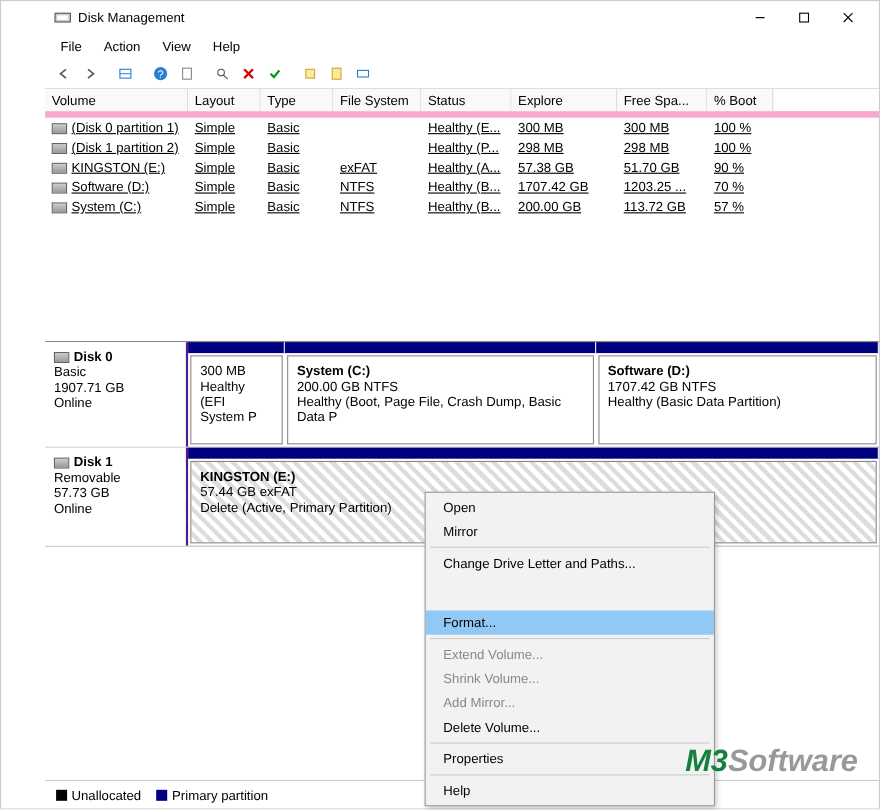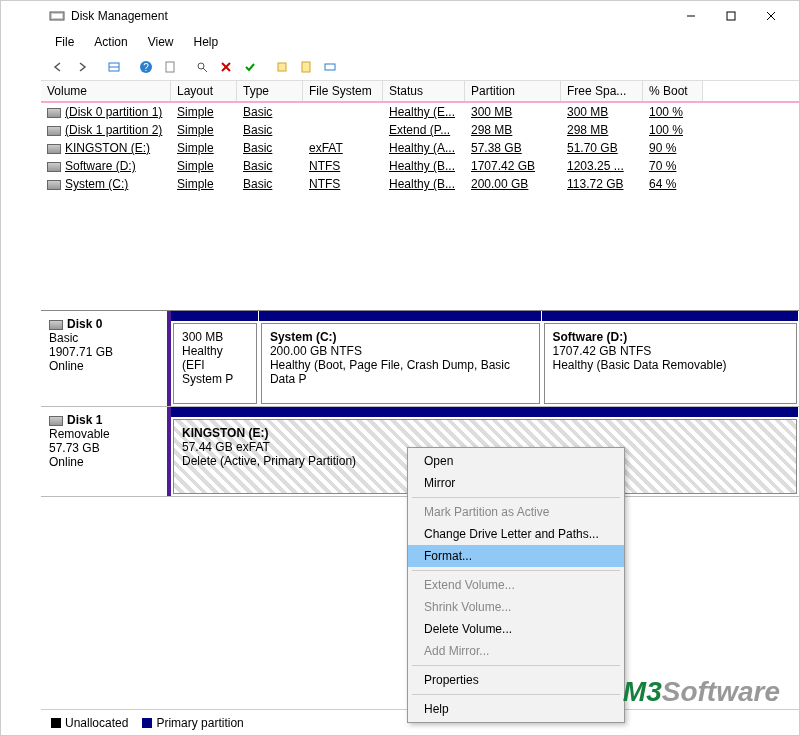--- a/index.html
+++ b/index.html
@@ -8,52 +8,52 @@
 .titlebar { display: flex; align-items: center; padding: 6px 8px; height: 30px; }
 .titlebar .app-icon { width: 16px; height: 16px; margin-right: 6px; }
 .titlebar .title { flex: 1; }
 .win-controls { display: flex; gap: 0; }
 .win-btn { width: 40px; height: 28px; display: flex; align-items: center; justify-content: center; cursor: pointer; }
 .menubar { display: flex; gap: 4px; padding: 2px 6px; height: 22px; align-items: center; }
 .menu-item { padding: 2px 8px; cursor: pointer; }
 .toolbar { display: flex; gap: 2px; padding: 3px 6px; border-bottom: 1px solid #ddd; height: 28px; align-items: center; }
 .tool-btn { width: 22px; height: 22px; display: flex; align-items: center; justify-content: center; border: 1px solid transparent; cursor: pointer; }
 .tool-sep { width: 6px; }
-.vol-header { display: flex; background: #fff; border-bottom: 2px solid #f9a8d4; }
+.vol-header { display: flex; background: #fff; border-bottom: 6px solid #f9a8d4; }
 .vol-header .col { border-right: 1px solid #ddd; padding: 3px 6px; font-weight: normal; background: #f9f9f9; }
 .vol-row { display: flex; padding: 1px 0; text-decoration: underline; }
 .vol-row .cell { padding: 1px 6px; white-space: nowrap; overflow: hidden; text-overflow: ellipsis; }
 .col-vol, .cell-vol { width: 130px; }
 .col-lay, .cell-lay { width: 66px; }
 .col-typ, .cell-typ { width: 66px; }
 .col-fs, .cell-fs { width: 80px; }
 .col-st, .cell-st { width: 82px; }
 .col-cap, .cell-cap { width: 96px; }
 .col-fr, .cell-fr { width: 82px; }
 .col-pf, .cell-pf { width: 60px; }
 .vol-icon { display: inline-block; width: 14px; height: 10px; background: linear-gradient(#ccc,#999); border: 1px solid #666; margin-right: 4px; vertical-align: middle; }
 .volumes-area { height: 230px; overflow: hidden; border-bottom: 1px solid #888; }
 .disks { flex: 1; overflow: hidden; }
 .disk-row { display: flex; border-bottom: 1px solid #bbb; }
-.disk-info { width: 130px; padding: 6px 8px; border-right: 4px solid #4c1d95; background: #fff; }
+.disk-info { width: 130px; padding: 6px 8px; border-right: 2px solid #4c1d95; background: #fff; }
 .disk-info .dname { font-weight: bold; }
 .disk-icon { display: inline-block; width: 14px; height: 10px; background: linear-gradient(#ccc,#999); border: 1px solid #666; margin-right: 4px; vertical-align: middle; }
 .disk-parts { flex: 1; display: flex; flex-direction: column; }
 .part-strip { height: 10px; display: flex; }
 .part-strip .seg { background: #000080; border-right: 1px solid #fff; }
 .part-boxes { flex: 1; display: flex; }
 .part-box { border: 1px solid #888; margin: 2px; padding: 6px 8px; }
 .part-box .pname { font-weight: bold; }
 .hatched { background: repeating-linear-gradient(45deg,#fff,#fff 4px,#ddd 4px,#ddd 8px); }
 .legend { display: flex; gap: 14px; padding: 6px 10px; border-top: 1px solid #ccc; align-items: center; height: 26px; }
 .legend .sw { width: 10px; height: 10px; display: inline-block; margin-right: 4px; vertical-align: middle; }
-.ctx-menu { position: absolute; left: 407px; top: 447px; width: 218px; background: #f2f2f2; border: 1px solid #999; box-shadow: 2px 2px 5px rgba(0,0,0,0.25); padding: 2px 0; }
+.ctx-menu { position: absolute; left: 386px; top: 447px; width: 264px; background: #f2f2f2; border: 1px solid #999; box-shadow: 2px 2px 5px rgba(0,0,0,0.25); padding: 2px 0; }
 .ctx-item { padding: 4px 16px; cursor: pointer; }
 .ctx-item.disabled { color: #888; cursor: default; }
-.ctx-item.hover { background: #90c8f6; }
+.ctx-item.hover { background: #90c8f6; margin-top: 32px; }
 .ctx-sep { height: 1px; background: #ccc; margin: 3px 4px; }
 .watermark { position: absolute; right: 20px; bottom: 28px; font-size: 28px; font-style: italic; color: #999; font-weight: 600; }
 .watermark .m3 { color: #15803d; font-weight: 800; }
 svg { display: block; }
 </style>
 </head>
 <body>
 
 <div class="window">
 
@@ -158,41 +158,41 @@
       </div>
   </div>
 
   <div class="volumes-area">
     <div class="vol-header">
       <div class="col col-vol">Volume</div>
       <div class="col col-lay">Layout</div>
       <div class="col col-typ">Type</div>
       <div class="col col-fs">File System</div>
       <div class="col col-st">Status</div>
-      <div class="col col-cap">Partition</div>
+      <div class="col col-cap">Explore</div>
       <div class="col col-fr">Free Spa...</div>
       <div class="col col-pf">% Boot</div>
     </div>
     <div id="vol-rows">
         <div class="vol-row">
           <div class="cell cell-vol"><span class="vol-icon"></span>(Disk 0 partition 1)</div>
   <div class="cell cell-lay">Simple</div>
           <div class="cell cell-typ">Basic</div>
   <div class="cell cell-fs"></div>
           <div class="cell cell-st">Healthy (E...</div>
   <div class="cell cell-cap">300 MB</div>
           <div class="cell cell-fr">300 MB</div>
           <div class="cell cell-pf">100 %</div>
         </div>
         <div class="vol-row">
           <div class="cell cell-vol"><span class="vol-icon"></span>(Disk 1 partition 2)</div>
   <div class="cell cell-lay">Simple</div>
           <div class="cell cell-typ">Basic</div>
   <div class="cell cell-fs"></div>
-          <div class="cell cell-st">Extend (P...</div>
+          <div class="cell cell-st">Healthy (P...</div>
   <div class="cell cell-cap">298 MB</div>
           <div class="cell cell-fr">298 MB</div>
           <div class="cell cell-pf">100 %</div>
         </div>
         <div class="vol-row">
           <div class="cell cell-vol"><span class="vol-icon"></span>KINGSTON (E:)</div>
   <div class="cell cell-lay">Simple</div>
           <div class="cell cell-typ">Basic</div>
   <div class="cell cell-fs">exFAT</div>
           <div class="cell cell-st">Healthy (A...</div>
@@ -211,21 +211,21 @@
           <div class="cell cell-pf">70 %</div>
         </div>
         <div class="vol-row">
           <div class="cell cell-vol"><span class="vol-icon"></span>System (C:)</div>
   <div class="cell cell-lay">Simple</div>
           <div class="cell cell-typ">Basic</div>
   <div class="cell cell-fs">NTFS</div>
           <div class="cell cell-st">Healthy (B...</div>
   <div class="cell cell-cap">200.00 GB</div>
           <div class="cell cell-fr">113.72 GB</div>
-          <div class="cell cell-pf">64 %</div>
+          <div class="cell cell-pf">57 %</div>
         </div>
       </div>
   </div>
 
   <div class="disks" id="disks">
       <div class="disk-row" style="height: 96px;">
         <div class="disk-info">
           <div><span class="disk-icon"></span><span class="dname">Disk 0</span></div>
           <div>Basic</div>
           <div>1907.71 GB</div>
@@ -243,21 +243,21 @@
               <div>Healthy (EFI System P</div>
             </div>
             <div class="part-box" style="width: calc(45% - 4px);">
               <div class="pname">System  (C:)</div>
               <div>200.00 GB NTFS</div>
               <div>Healthy (Boot, Page File, Crash Dump, Basic Data P</div>
             </div>
             <div class="part-box" style="width: calc(41% - 4px);">
               <div class="pname">Software  (D:)</div>
               <div>1707.42 GB NTFS</div>
-              <div>Healthy (Basic Data Removable)</div>
+              <div>Healthy (Basic Data Partition)</div>
             </div>
           </div>
         </div>
       </div>
       <div class="disk-row" style="height: 90px;">
         <div class="disk-info">
           <div><span class="disk-icon"></span><span class="dname">Disk 1</span></div>
           <div>Removable</div>
           <div>57.73 GB</div>
           <div>Online</div>
@@ -282,28 +282,27 @@
     <span><span class="sw" style="background:#000"></span><span>Unallocated</span></span>
     <span><span class="sw" style="background:#000080"></span><span>Primary partition</span></span>
   </div>
 
 </div>
 
 <div class="ctx-menu" id="ctx">
     <div class="ctx-item">Open</div>
     <div class="ctx-item">Mirror</div>
     <div class="ctx-sep"></div>
-    <div class="ctx-item disabled">Mark Partition as Active</div>
     <div class="ctx-item">Change Drive Letter and Paths...</div>
     <div class="ctx-item hover">Format...</div>
     <div class="ctx-sep"></div>
     <div class="ctx-item disabled">Extend Volume...</div>
     <div class="ctx-item disabled">Shrink Volume...</div>
+    <div class="ctx-item disabled">Add Mirror...</div>
     <div class="ctx-item">Delete Volume...</div>
-    <div class="ctx-item disabled">Add Mirror...</div>
     <div class="ctx-sep"></div>
     <div class="ctx-item">Properties</div>
     <div class="ctx-sep"></div>
     <div class="ctx-item">Help</div>
   </div>
 
 <div class="watermark">
   <span class="m3">M3</span><span>Software</span>
 </div>
 

